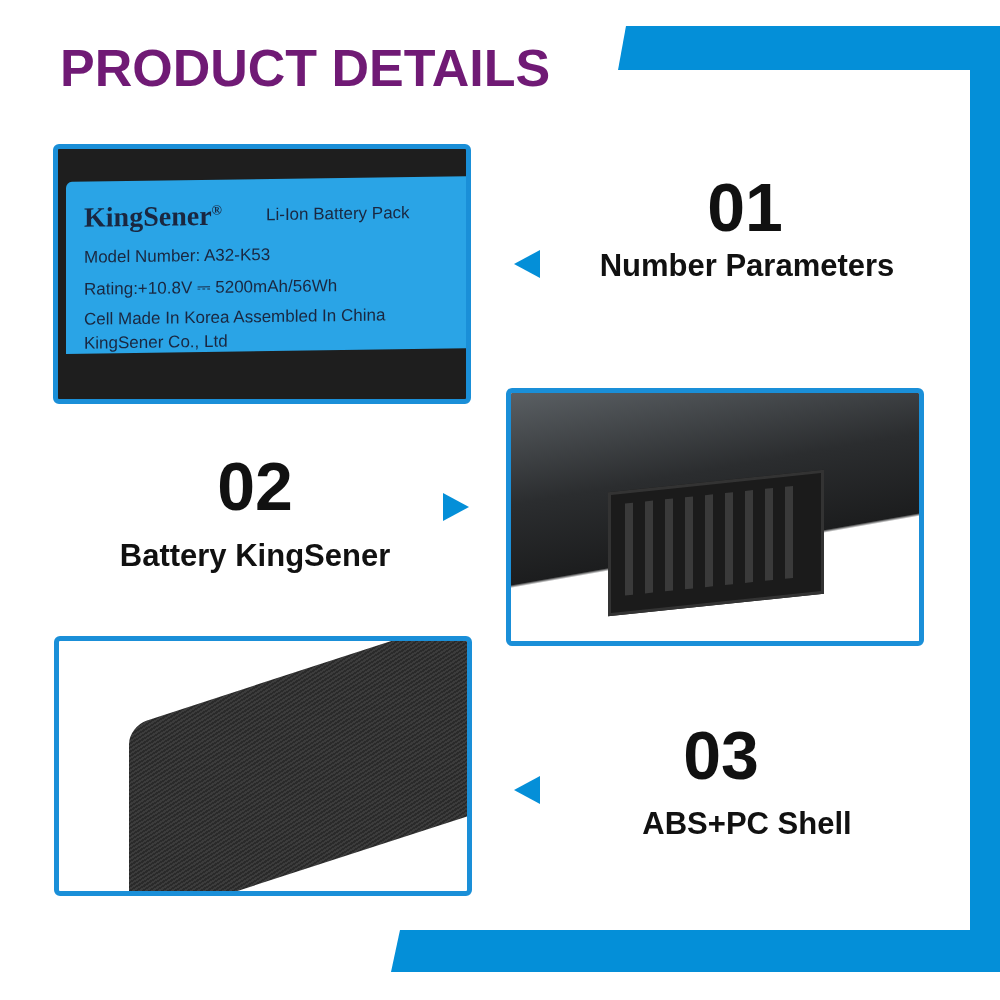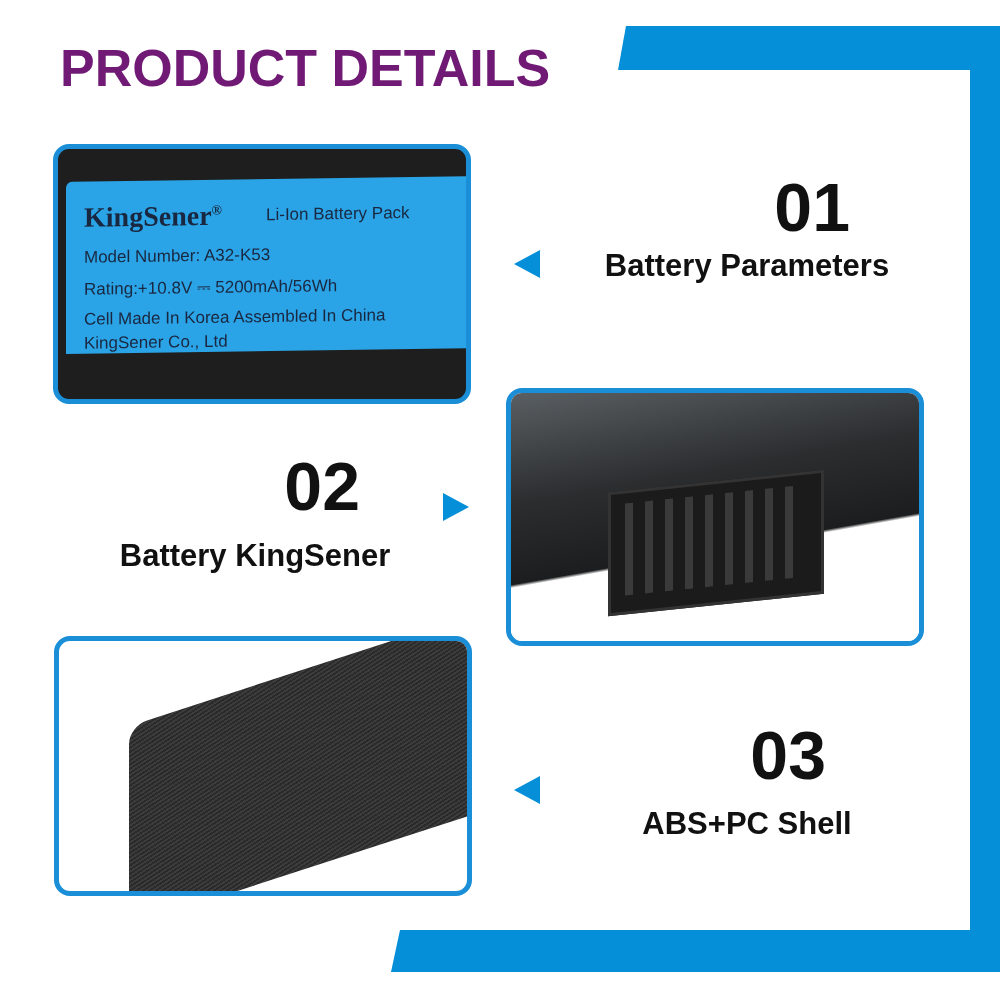--- a/index.html
+++ b/index.html
@@ -1,30 +1,30 @@
 <!DOCTYPE html>
 <html><head>
 <meta charset="utf-8">
 <style>
   html,body{margin:0;padding:0;}
   body{width:1000px;height:1000px;position:relative;background:#fff;overflow:hidden;font-family:"Liberation Sans",sans-serif;}
   .title{position:absolute;left:60px;top:38px;font-size:52px;font-weight:700;color:#701a75;letter-spacing:0px;}
   .bar-top{position:absolute;left:618px;top:26px;width:382px;height:44px;background:#048fd8;clip-path:polygon(8px 0,100% 0,100% 100%,0 100%);}
   .bar-right{position:absolute;left:970px;top:70px;width:30px;height:860px;background:#048fd8;}
   .bar-bottom{position:absolute;left:391px;top:930px;width:609px;height:42px;background:#048fd8;clip-path:polygon(9px 0,100% 0,100% 100%,0 100%);}
-  .frame{position:absolute;border:5px solid #1a8fd8;border-radius:16px;overflow:hidden;box-sizing:border-box;}
+  .frame{position:absolute;border:5px solid #1a8fd8;border-radius:6px;overflow:hidden;box-sizing:border-box;}
   .f1{left:53px;top:144px;width:418px;height:260px;background:#1e1e1e;}
   .f2{left:506px;top:388px;width:418px;height:258px;background:#fff;}
   .f3{left:54px;top:636px;width:418px;height:260px;background:#fff;}
   .label{position:absolute;left:8px;top:30px;width:420px;height:172px;background:#2aa4e6;border-radius:6px 0 0 0;transform:skewY(-0.8deg);}
   .label .brand{position:absolute;left:18px;top:20px;font-family:"Liberation Serif",serif;font-weight:700;font-size:28px;color:#1a2740;}
   .label .brand sup{font-size:14px;}
   .label .pack{position:absolute;left:200px;top:26px;font-size:17px;color:#1a2740;}
   .label .line{position:absolute;left:18px;font-size:17px;color:#1a2740;}
-  .num{position:absolute;font-size:68px;font-weight:700;color:#111;text-align:right;}
+  .num{position:absolute;font-size:68px;font-weight:700;color:#111;text-align:center;}
   .cap{position:absolute;font-size:31px;font-weight:700;color:#111;text-align:center;}
   .tri{position:absolute;width:0;height:0;border-top:14px solid transparent;border-bottom:14px solid transparent;}
   .tri.left{border-right:26px solid #048fd8;}
   .tri.right{border-left:26px solid #048fd8;}
   .battery-side{position:absolute;left:0;top:0;width:100%;height:100%;background:linear-gradient(170deg,#5a5f63 0%,#2b2d2f 35%,#1c1d1e 60%,#fff 61%);}
   .connector{position:absolute;left:97px;top:88px;width:210px;height:118px;background:#1b1b1b;border:3px solid #333;transform:skewY(-6deg);}
   .connector .pin{position:absolute;top:10px;width:8px;height:92px;background:#3a3a3a;}
   .shell{position:absolute;left:70px;top:30px;width:340px;height:200px;background:repeating-linear-gradient(162deg,#2a2a2a 0 2px,#3c3c3c 2px 4px);transform:skewY(-18deg);border-radius:18px 0 0 10px;}
 </style>
 </head>
@@ -42,21 +42,21 @@
     <div class="pack">Li-Ion Battery Pack</div>
     <div class="line" style="top:66px">Model Number: A32-K53</div>
     <div class="line" style="top:98px">Rating:+10.8V ⎓ 5200mAh/56Wh</div>
     <div class="line" style="top:128px">Cell Made In Korea  Assembled In China</div>
     <div class="line" style="top:152px">KingSener Co., Ltd</div>
   </div>
 </div>
 
 <div class="tri left" style="left:514px;top:250px;"></div>
 <div class="num" style="left:640px;top:168px;width:210px;">01</div>
-<div class="cap" style="left:570px;top:248px;width:354px;">Battery Parameters</div>
+<div class="cap" style="left:570px;top:248px;width:354px;">Number Parameters</div>
 
 <div class="num" style="left:150px;top:447px;width:210px;">02</div>
 <div class="cap" style="left:80px;top:538px;width:350px;">Battery KingSener</div>
 <div class="tri right" style="left:443px;top:493px;"></div>
 
 <div class="frame f2">
   <div class="battery-side"></div>
   <div class="connector">
     <div class="pin" style="left:14px"></div>
       <div class="pin" style="left:34px"></div>

